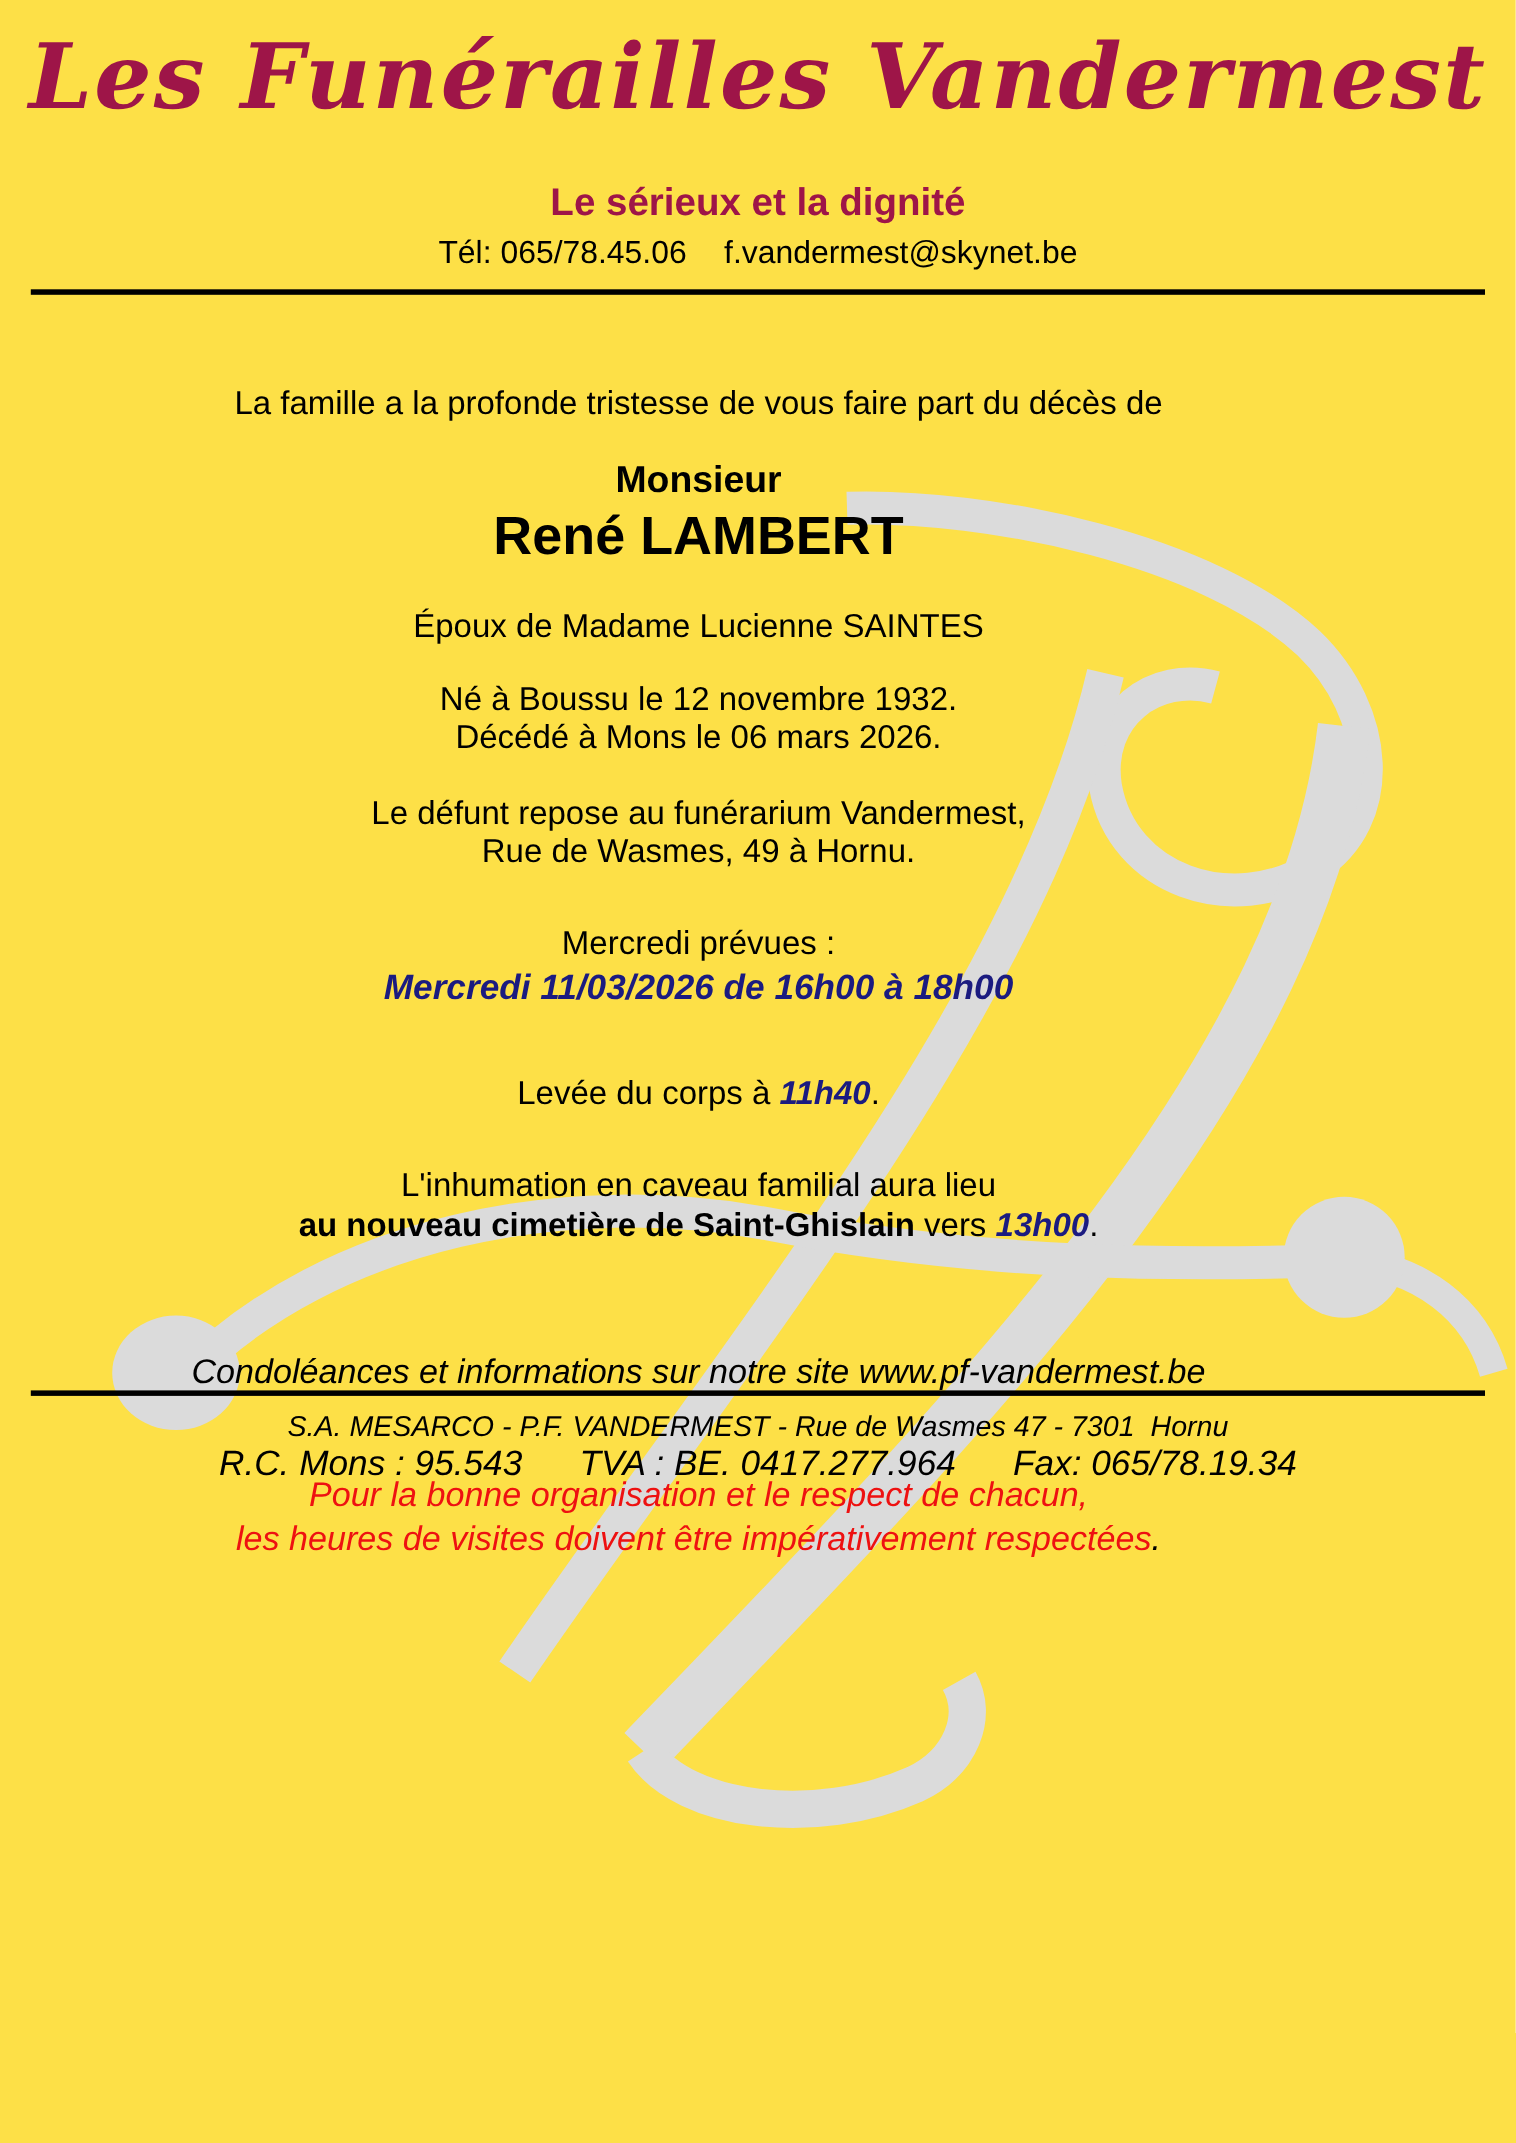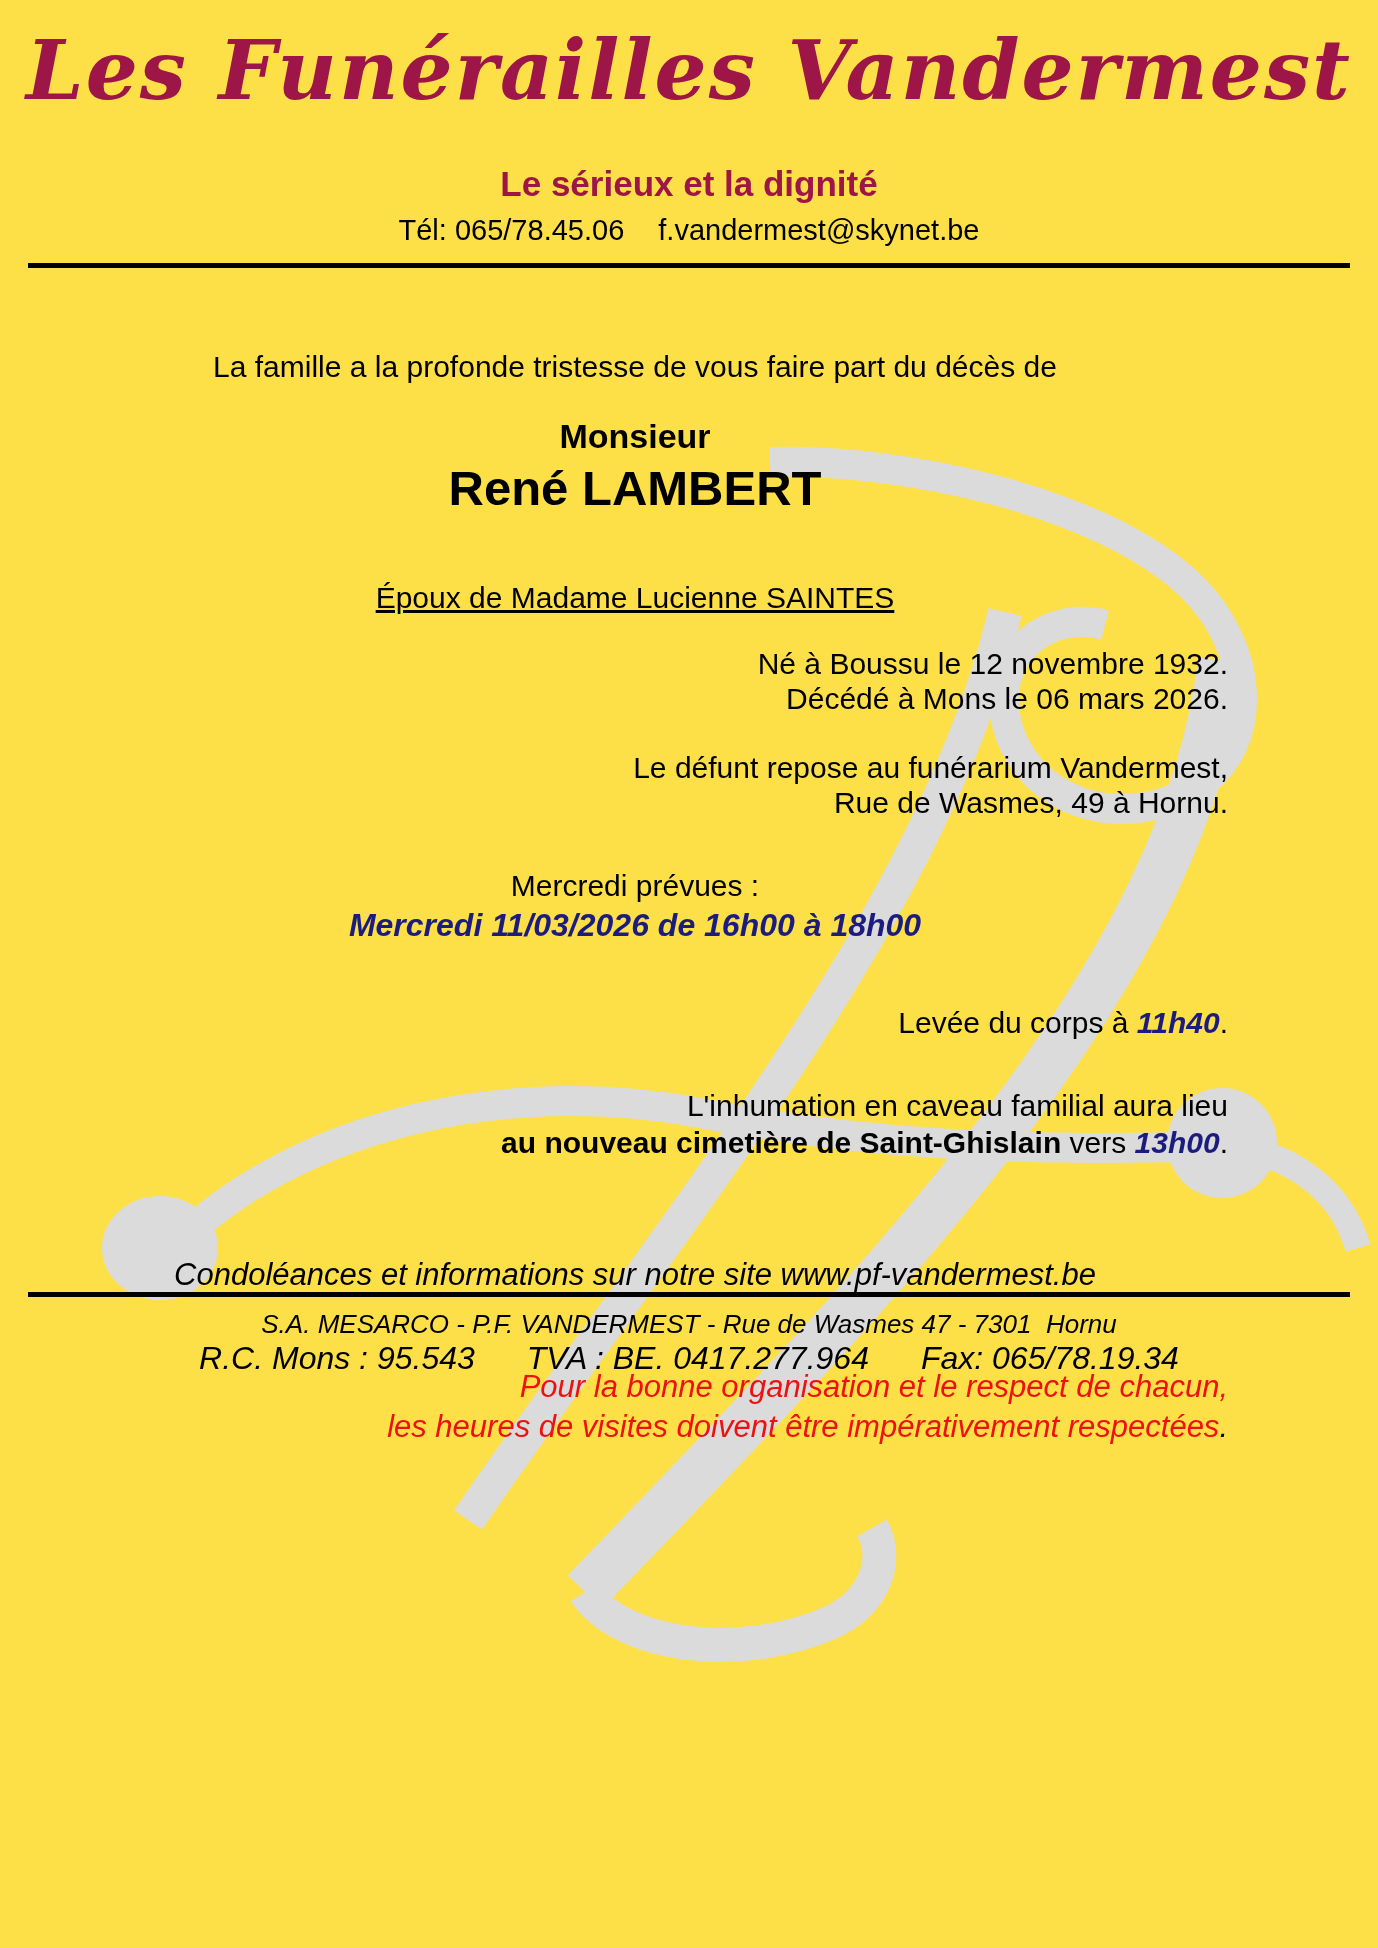--- a/index.html
+++ b/index.html
@@ -64,25 +64,25 @@
     background:#000;
   }
   
   main{
     display:block;
     padding:81px 150px 0 42px; 
     font-size:30px;
     line-height:35px;
   }
   main p{margin:0;}
-  .line{display:block;text-align:right;}
+  .line{display:block;}
   .intro{margin-top:0;}
   .honorific{margin-top:32px;font-size:34px;line-height:40px;font-weight:bold;}
   .deceased{margin-top:4px;font-size:49px;line-height:56px;font-weight:bold;}
-  .spouse{margin-top:64px;text-decoration:underline;}
+  .spouse{margin-top:36px;}
   .birthdeath{margin-top:31px;}
   .repose{margin-top:34px;}
   .visits-label{margin-top:48px;}
   .visits-schedule{
     margin-top:3px;
     font-size:32px;line-height:38px;
     font-weight:bold;font-style:italic;
     color:var(--navy);
   }
   .absoute{margin-top:48px;line-height:37px;}

